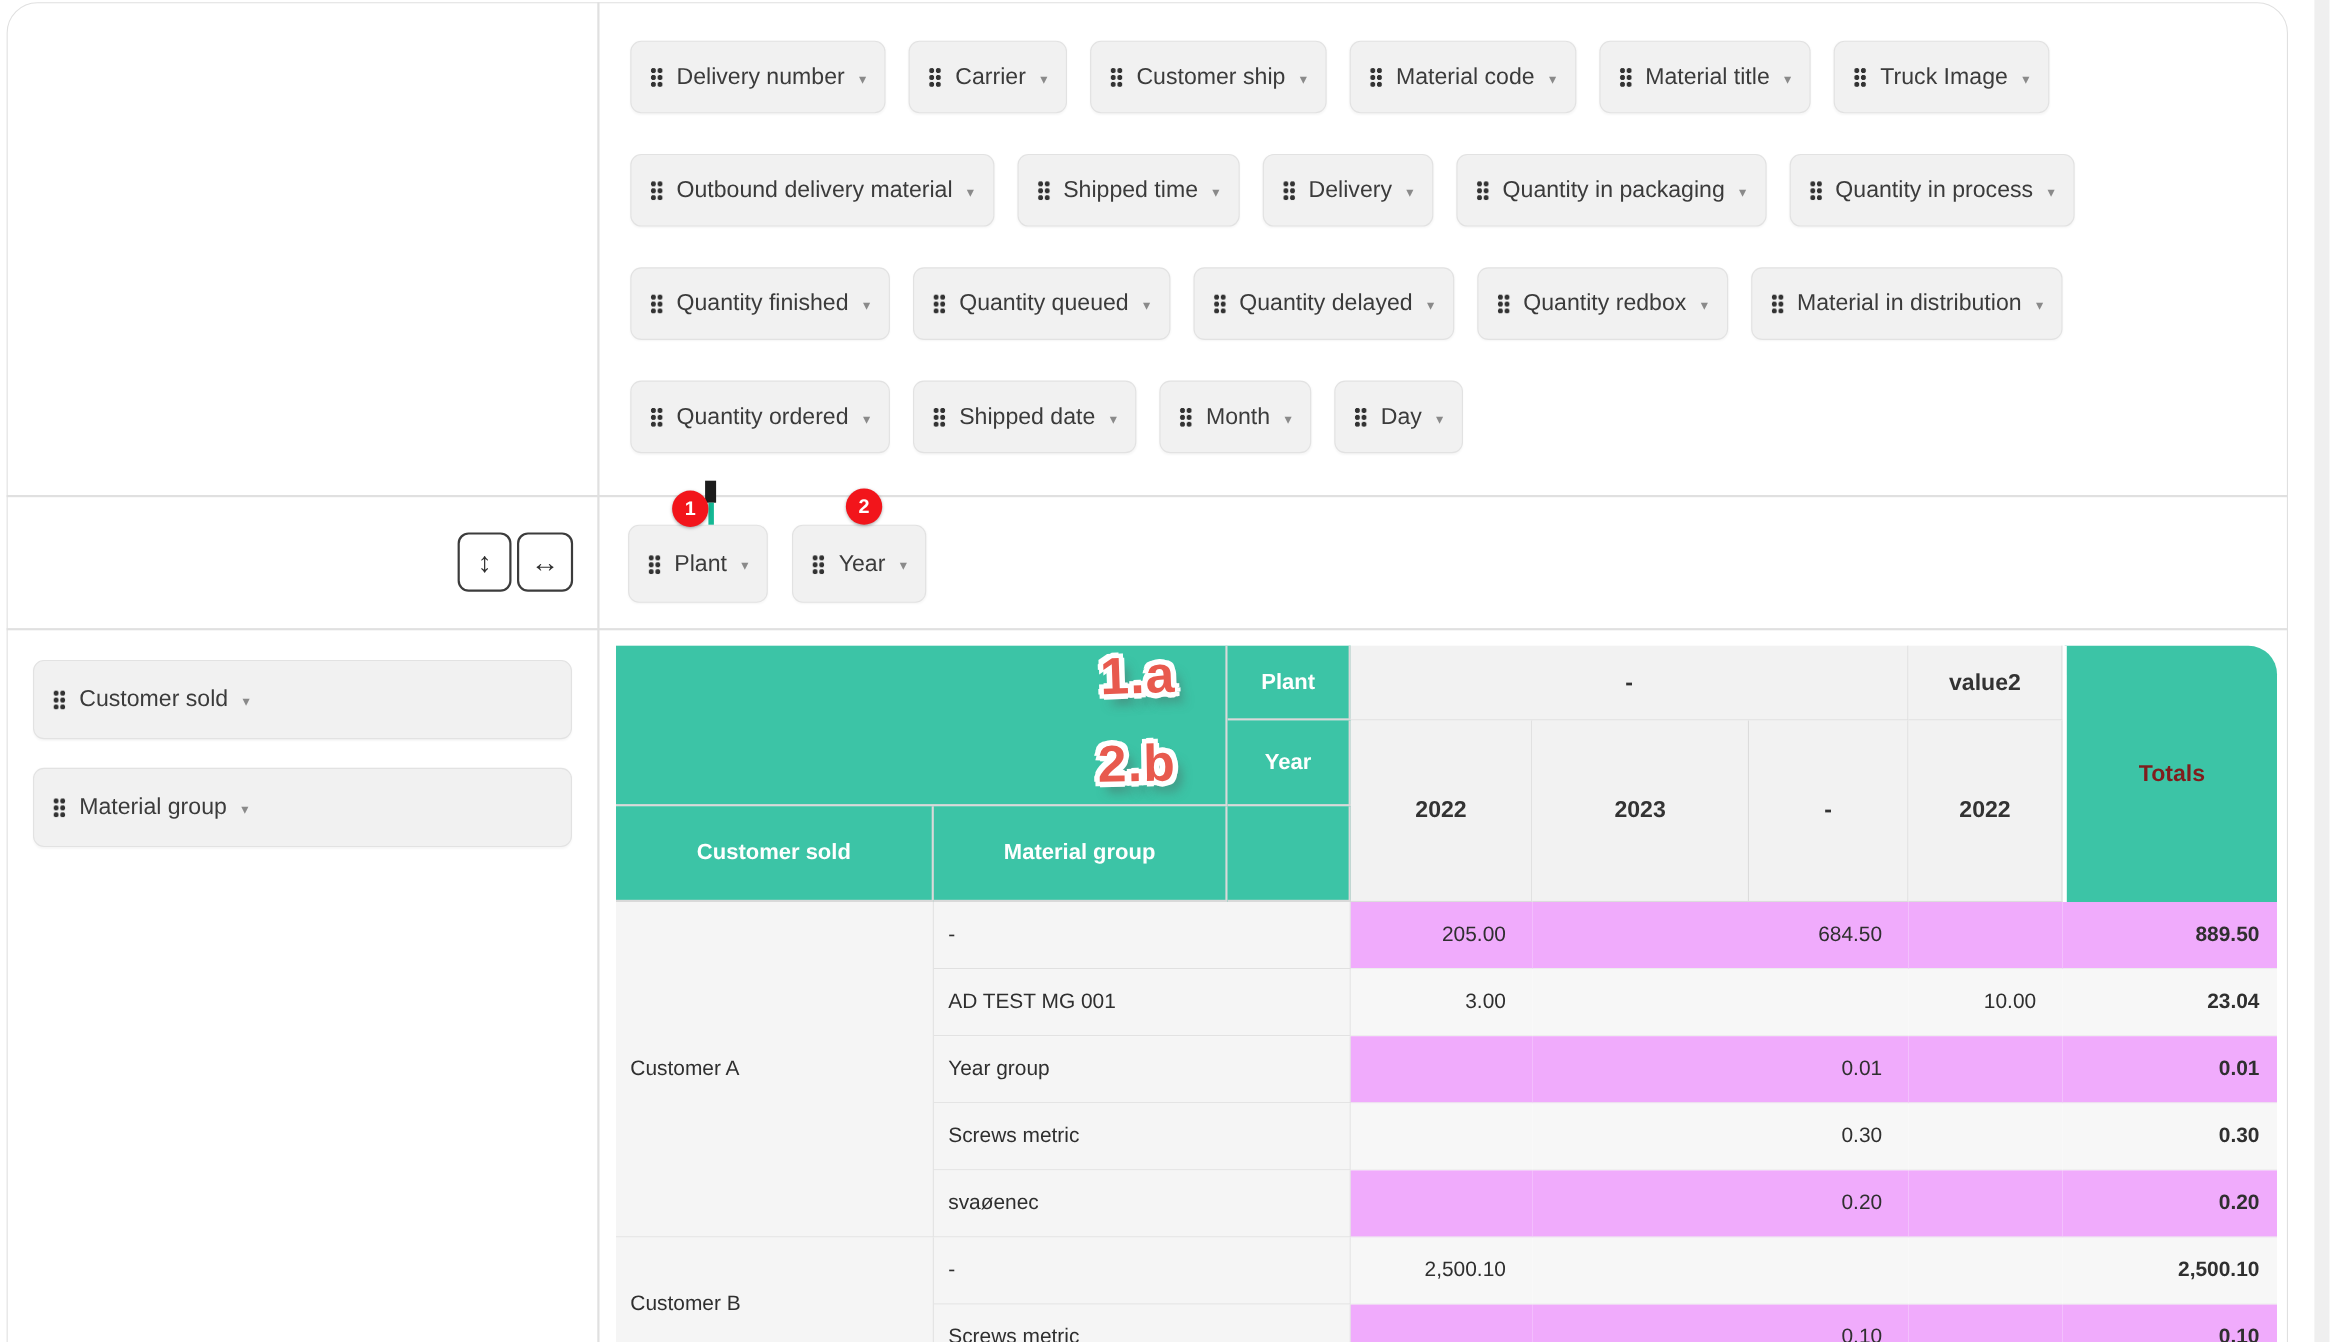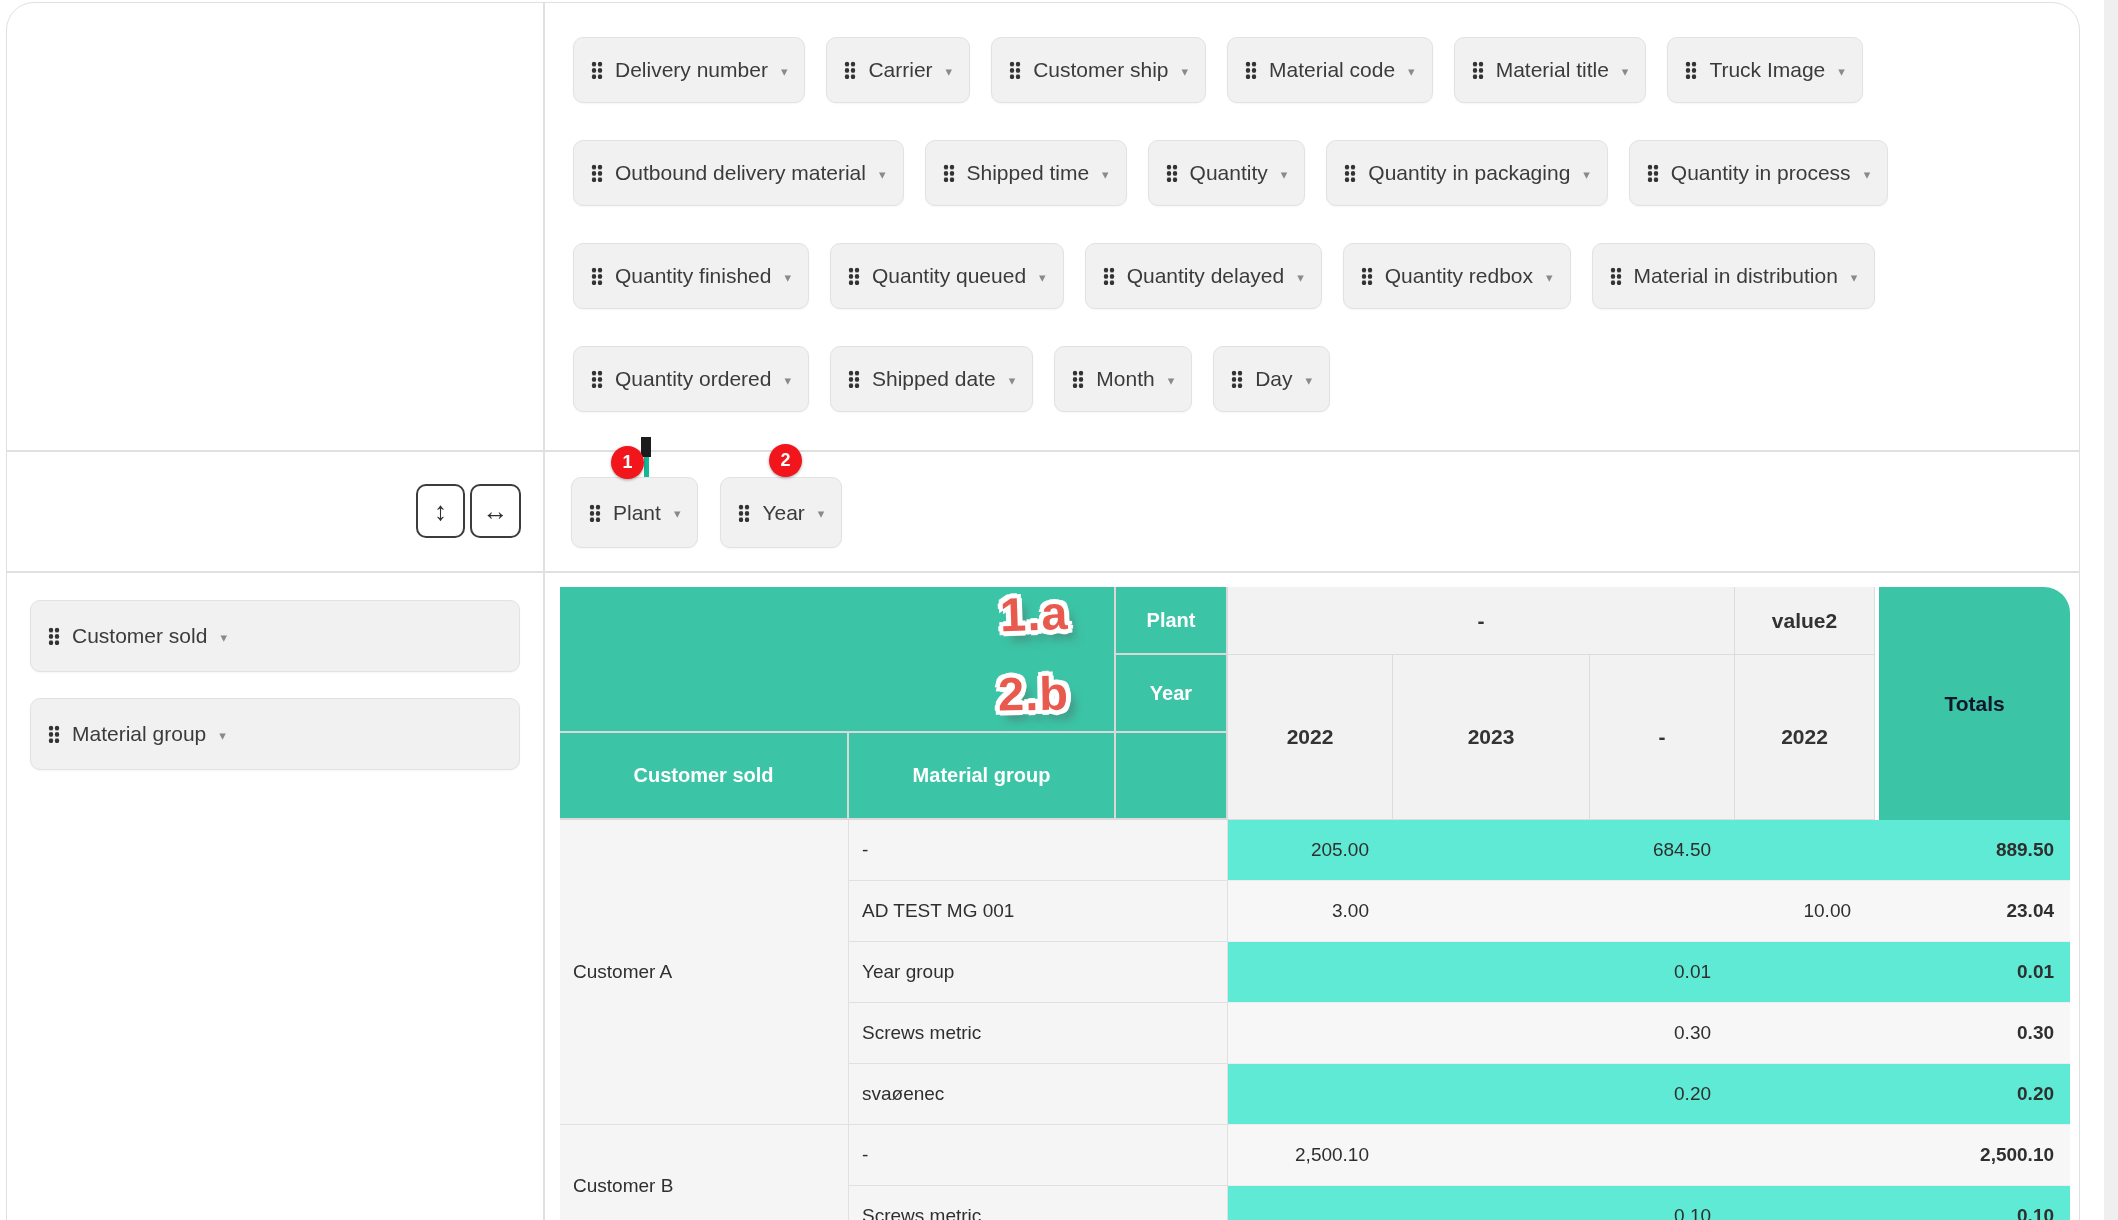--- a/index.html
+++ b/index.html
@@ -62,27 +62,27 @@
   .rows-area .pill{width:490px;height:72px;}
 
   
   .pivot-wrap{position:absolute;left:560px;top:587px;}
   table.pivot{border-collapse:separate;border-spacing:0;table-layout:fixed;width:1510px;}
   .pivot td,.pivot th{overflow:hidden;}
   .th-teal{background:var(--teal);color:#fff;font-weight:bold;font-size:20px;text-align:center;
     border-right:2px solid #d9d9d9;border-bottom:2px solid #d9d9d9;}
   .th-gray{background:var(--hdr-gray);color:#333;font-weight:bold;font-size:21px;text-align:center;
     border-right:1.5px solid #dcdcdc;border-bottom:1.5px solid #dcdcdc;}
-  .th-totals{background:var(--teal);color:#0f172a;font-weight:bold;font-size:21px;text-align:center;
+  .th-totals{background:var(--teal);color:#7f1d1d;font-weight:bold;font-size:21px;text-align:center;
     border-left:4px solid #fff;border-radius:0 26px 0 0;}
   .rowlbl{background:var(--lbl-gray);font-size:19px;color:#2f2f2f;text-align:left;font-weight:normal;
     padding-left:13px;border-right:1.5px solid #e0e0e0;border-bottom:1.5px solid #e0e0e0;vertical-align:middle;}
   .num{font-size:19px;color:#2f2f2f;text-align:right;padding-right:24px;border-bottom:1px solid #ededed;}
   .num.total{font-weight:bold;padding-right:16px;text-align:right;}
-  tr.zeb-w .num{background:#5eead4;}
+  tr.zeb-w .num{background:#f0abfc;}
   tr.zeb-g .num{background:var(--zebra);}
   .r-plant{height:68px;}
   .r-year{height:78px;}
   .r-dims{height:87px;}
   .r-body{height:61px;}
 
   
   .badge{position:absolute;width:33px;height:33px;border-radius:50%;background:var(--badge-red);
     color:#fff;font-size:18px;font-weight:bold;display:flex;align-items:center;justify-content:center;
     box-shadow:0 1px 3px rgba(0,0,0,.35);z-index:30;}
@@ -154,21 +154,21 @@
         <span>Outbound delivery material</span>
         <span class="caret">▾</span>
       </div>
     <div class="pill">
         <span class="dots"></span>
         <span>Shipped time</span>
         <span class="caret">▾</span>
       </div>
     <div class="pill">
         <span class="dots"></span>
-        <span>Quantity</span>
+        <span>Delivery</span>
         <span class="caret">▾</span>
       </div>
     <div class="pill">
         <span class="dots"></span>
         <span>Quantity in packaging</span>
         <span class="caret">▾</span>
       </div>
     <div class="pill">
         <span class="dots"></span>
         <span>Quantity in process</span>

